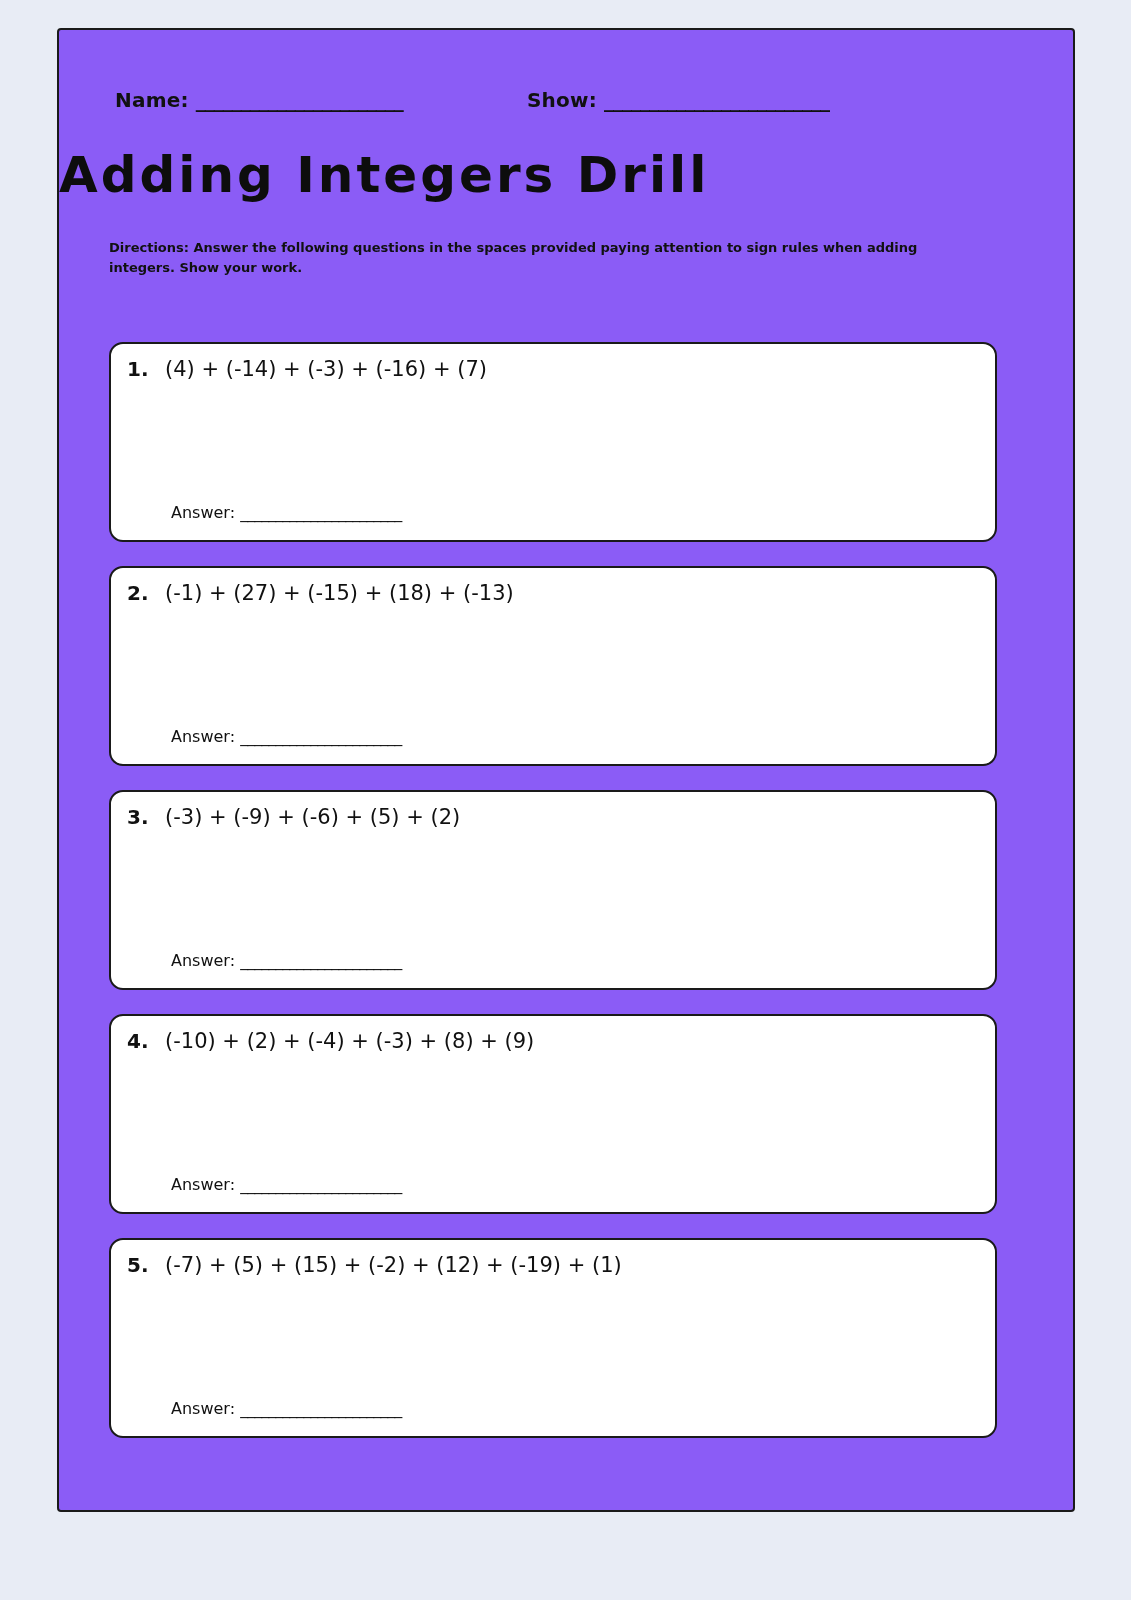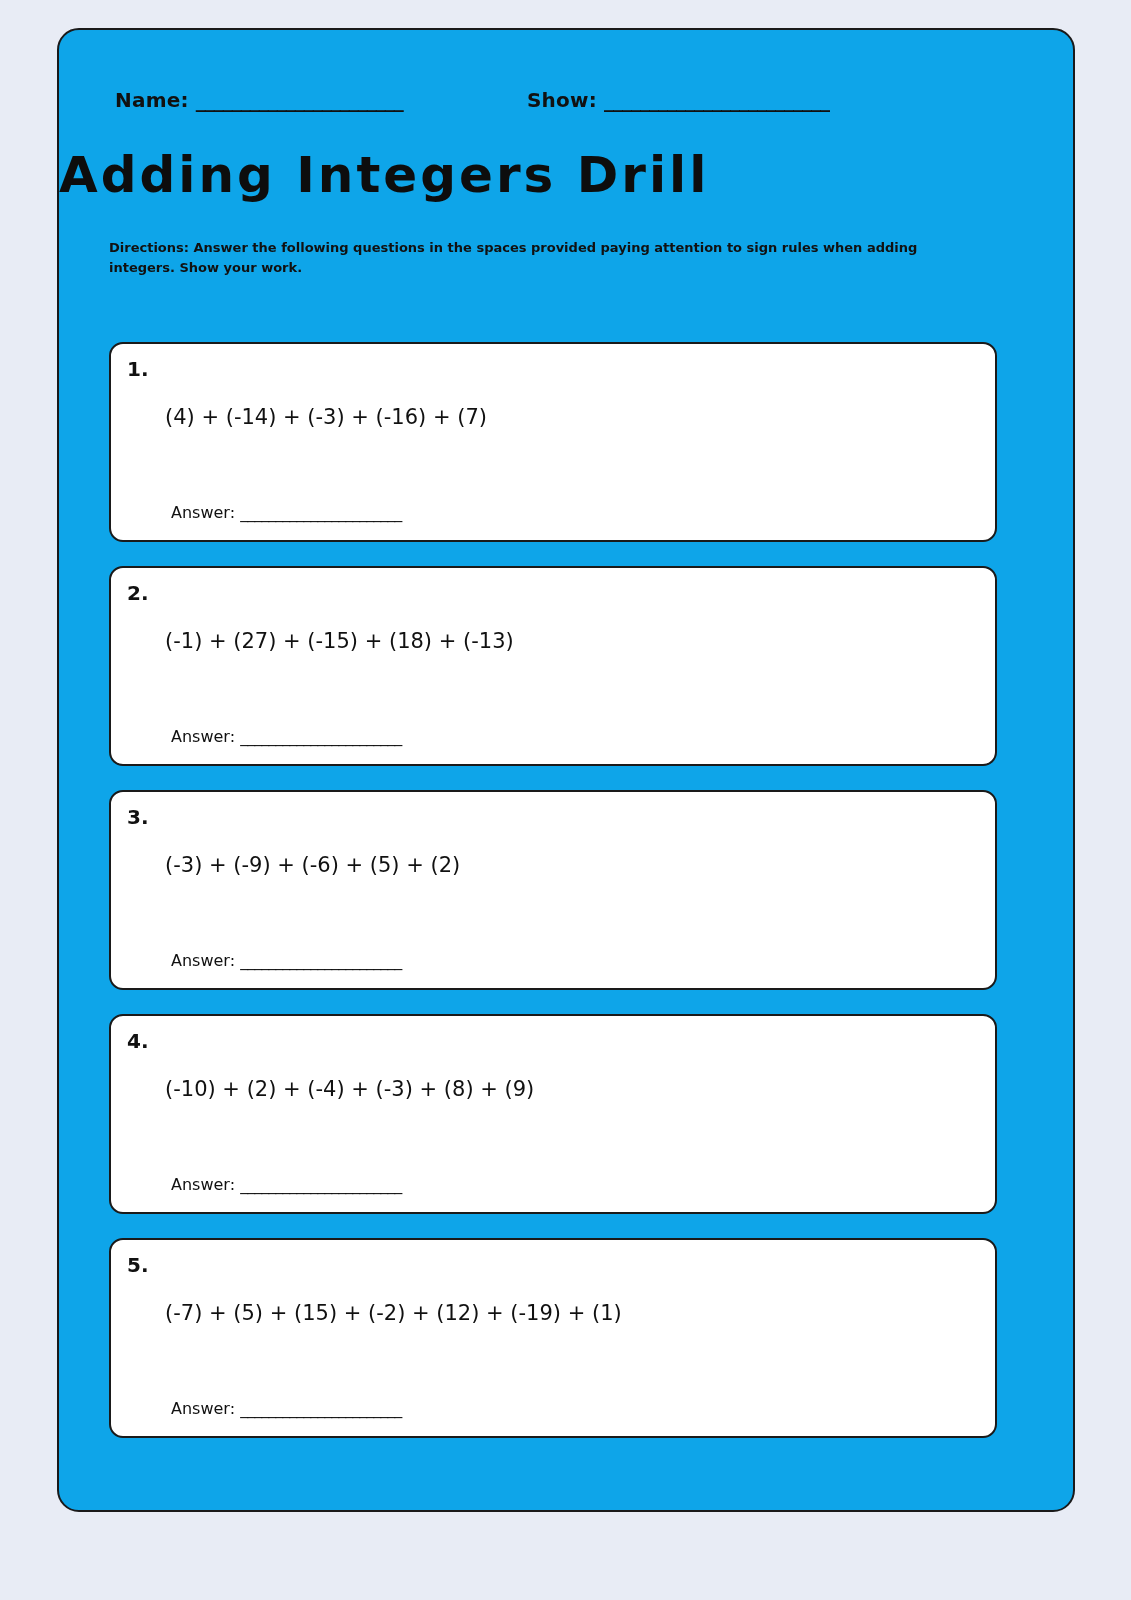--- a/index.html
+++ b/index.html
@@ -12,23 +12,23 @@
     background: #e8ecf5;
     font-family: "DejaVu Sans", sans-serif;
     -webkit-font-smoothing: antialiased;
   }
   .page {
     position: absolute;
     left: 57px;
     top: 28px;
     width: 1018px;
     height: 1484px;
-    background: #0ea5e9;
+    background: #8b5cf6;
     border: 2px solid #1a1a1a;
-    border-radius: 22px;
+    border-radius: 4px;
     box-sizing: border-box;
   }
   .header-row {
     position: absolute;
     left: 0;
     top: 58px;
     width: 100%;
     height: 34px;
   }
   .name-label, .date-label {
@@ -89,21 +89,20 @@
     font-weight: bold;
     color: #111;
   }
   .problem .expr {
     position: absolute;
     left: 54px;
     top: 13px;
     font-size: 21px;
     color: #111;
     white-space: nowrap;
-    margin-top: 48px;
   }
   .problem .answer {
     position: absolute;
     left: 60px;
     bottom: 18px;
     font-size: 16px;
     color: #111;
     white-space: nowrap;
   }
   .answer .ablank {

